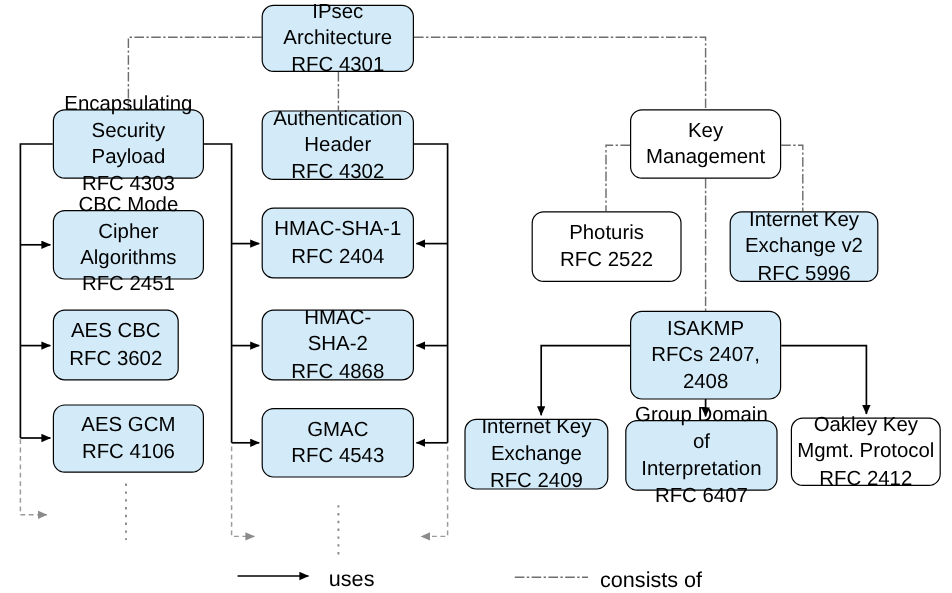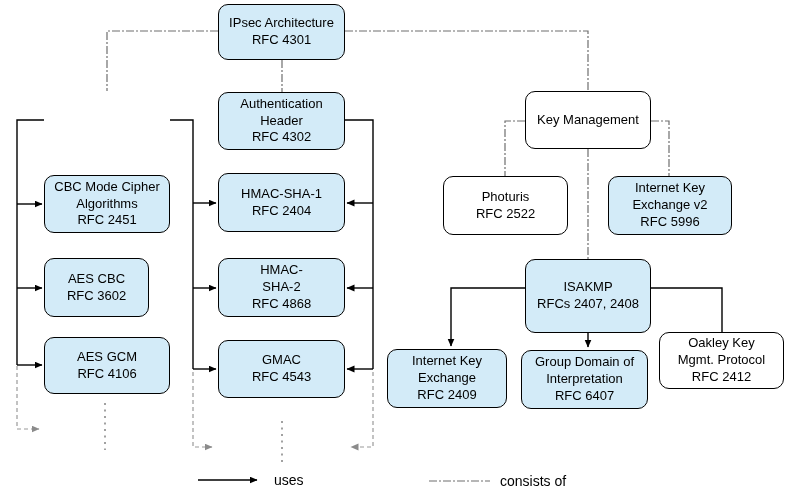--- a/index.html
+++ b/index.html
@@ -30,29 +30,29 @@
   .edge-dashdot{stroke:var(--dashdot);stroke-width:1.2;fill:none;stroke-dasharray:8 2 2 2;}
   .edge-dashed{stroke:var(--dashed);stroke-width:1.2;fill:none;stroke-dasharray:4 3;}
   .edge-dotted{stroke:var(--dotted);stroke-width:1.6;fill:none;stroke-dasharray:2 4.5;}
   .head-black{fill:var(--border);}
   .head-gray{fill:#8b8b8b;}
   .node{
     position:absolute;
     display:flex;align-items:center;justify-content:center;
     text-align:center;
     white-space:pre-line;
-    font-size:13px;line-height:1.3;color:var(--text);
+    font-size:17px;line-height:1.3;color:var(--text);
     border:1.5px solid var(--border);
     border-radius:10px;
   }
   .node.blue{background:var(--blue);}
   .node.white{background:var(--white);}
   .legend-label{
     position:absolute;
-    font-size:14px;color:var(--text);
+    font-size:18px;color:var(--text);
   }
 </style>
 </head>
 <body>
 
 <div class="canvas">
 
   <svg class="connector-layer" width="793" height="494" viewBox="0 0 793 494" xmlns="http://www.w3.org/2000/svg">
     <defs>
       <marker id="arrowBlack" markerWidth="9" markerHeight="8" refX="7.5" refY="3.5" orient="auto" markerUnits="userSpaceOnUse">
@@ -104,20 +104,23 @@
 
     <g>
       <path class="edge-solid" d="M198,480 H257" marker-end="url(#arrowBlack)"></path>
       <path class="edge-dashdot" d="M429,481 H490"></path>
     </g>
   </svg>
 
   <div class="node blue" style="left:218px;top:4px;width:127px;height:56px;">IPsec Architecture
 RFC 4301</div>
 
+  <div class="node blue" style="left:44px;top:91px;width:126px;height:58px;">Encapsulating
+Security Payload
+RFC 4303</div>
   <div class="node blue" style="left:218px;top:92px;width:127px;height:58px;">Authentication
 Header
 RFC 4302</div>
   <div class="node white" style="left:525px;top:91px;width:126px;height:58px;">Key Management</div>
 
   <div class="node blue" style="left:44px;top:175px;width:126px;height:58px;">CBC Mode Cipher
 Algorithms
 RFC 2451</div>
   <div class="node blue" style="left:218px;top:173px;width:127px;height:59px;text-align:center;">HMAC-SHA-1
 RFC 2404</div>
@@ -139,20 +142,20 @@
 RFC 4106</div>
   <div class="node blue" style="left:218px;top:340px;width:127px;height:58px;">GMAC
 RFC 4543</div>
 
   <div class="node blue" style="left:387px;top:349px;width:120px;height:59px;">Internet Key
 Exchange
 RFC 2409</div>
   <div class="node blue" style="left:521px;top:350px;width:127px;height:59px;">Group Domain of
 Interpretation
 RFC 6407</div>
-  <div class="node white" style="left:659px;top:332px;width:125px;height:57px;">Oakley Key
+  <div class="node white" style="left:659px;top:348px;width:125px;height:57px;">Oakley Key
 Mgmt. Protocol
 RFC 2412</div>
 
   <div class="legend-label" style="left:274px;top:472px;">uses</div>
   <div class="legend-label" style="left:500px;top:473px;">consists of</div>
 
 </div>
 
 </body></html>

